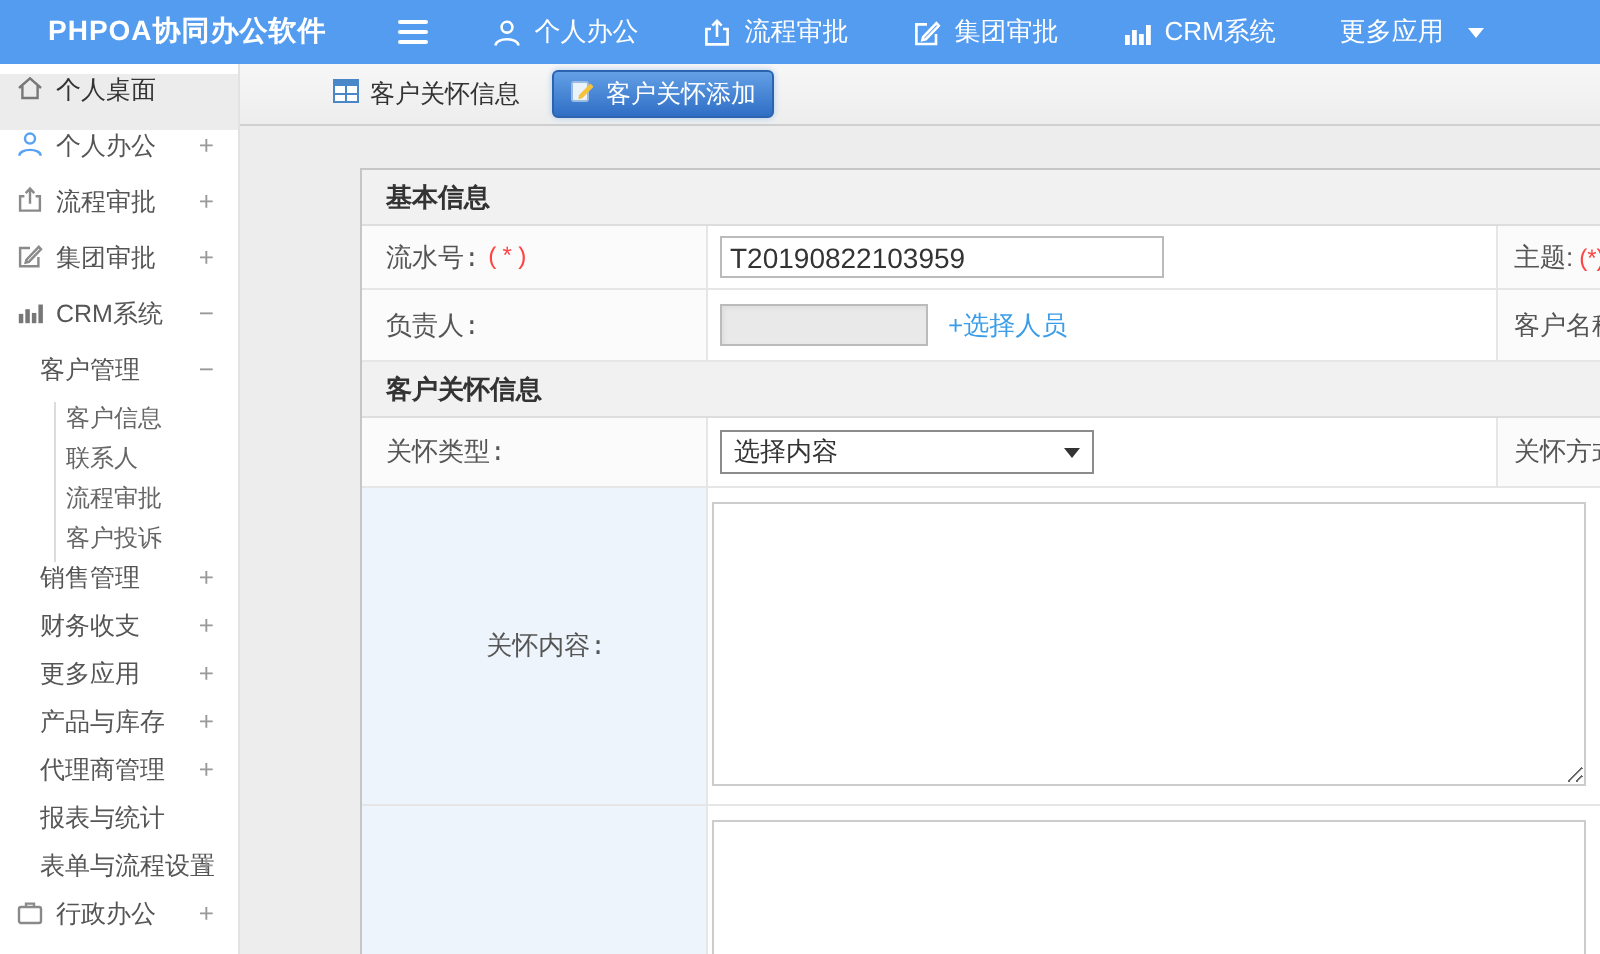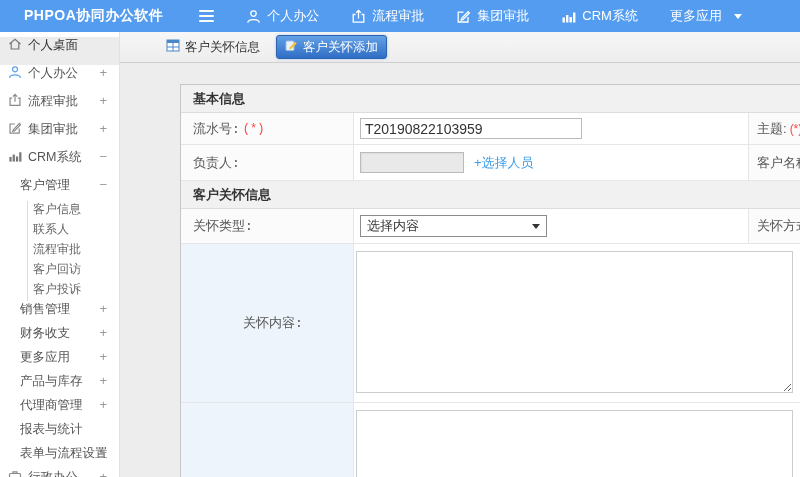--- a/index.html
+++ b/index.html
@@ -199,23 +199,20 @@
       <div class="side-item lv3">
         <span class="lbl">客户信息</span>
         </div>
       <div class="side-item lv3">
         <span class="lbl">联系人</span>
         </div>
       <div class="side-item lv3">
         <span class="lbl">流程审批</span>
         </div>
       <div class="side-item lv3">
-        <span class="lbl">客户回访</span>
-        </div>
-      <div class="side-item lv3">
         <span class="lbl">客户投诉</span>
         </div>
     </div>
 
     <div class="side-item lv2">
       <span class="lbl">销售管理</span>
       <span class="toggle">+</span>
     </div>
     <div class="side-item lv2">
       <span class="lbl">财务收支</span>

